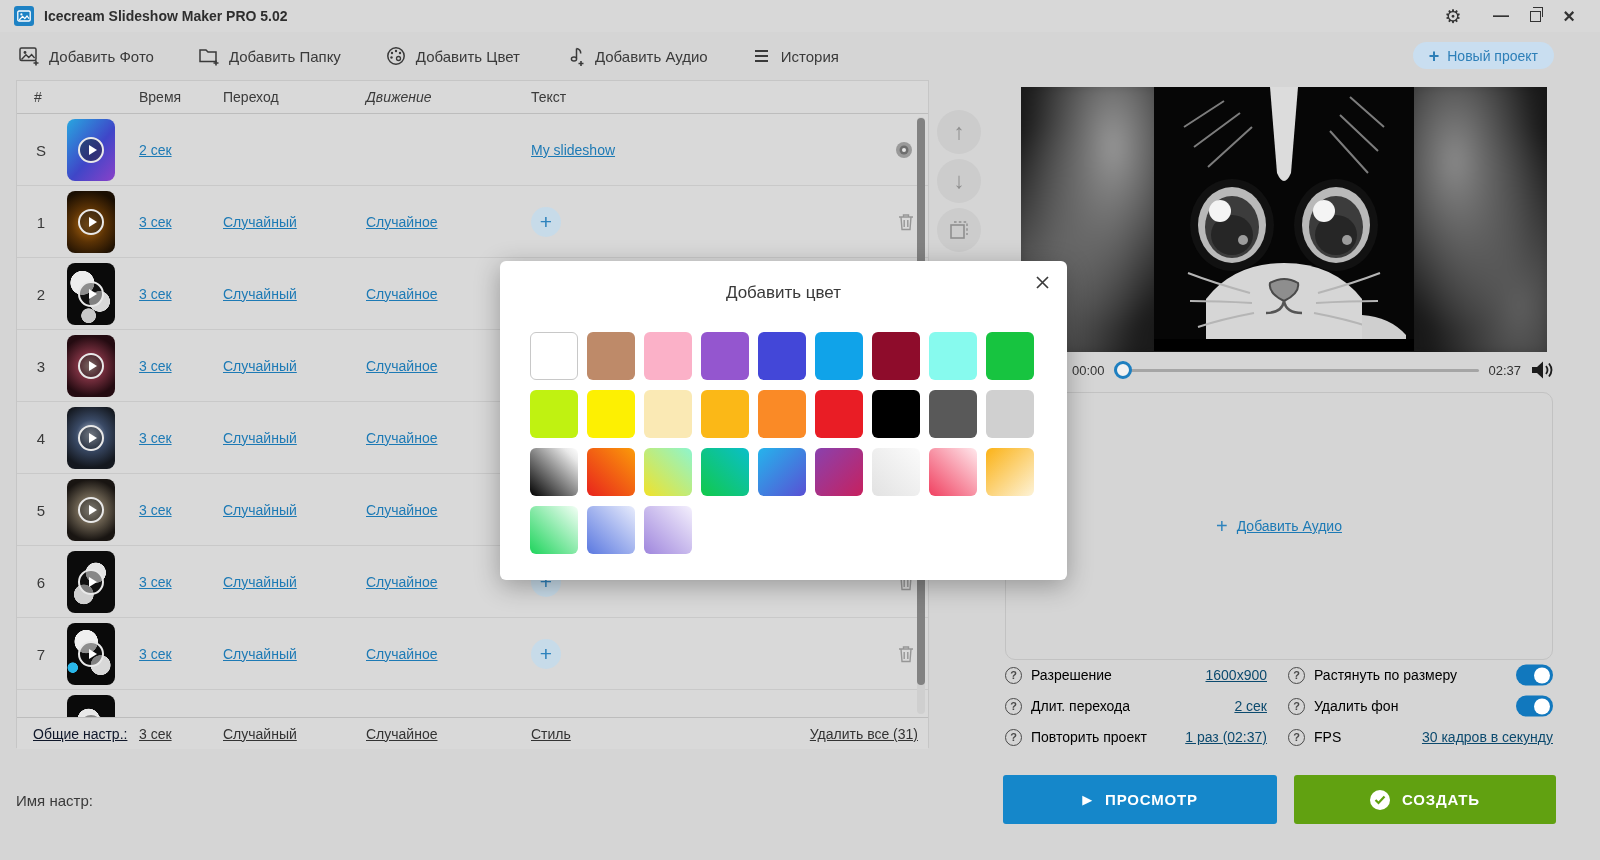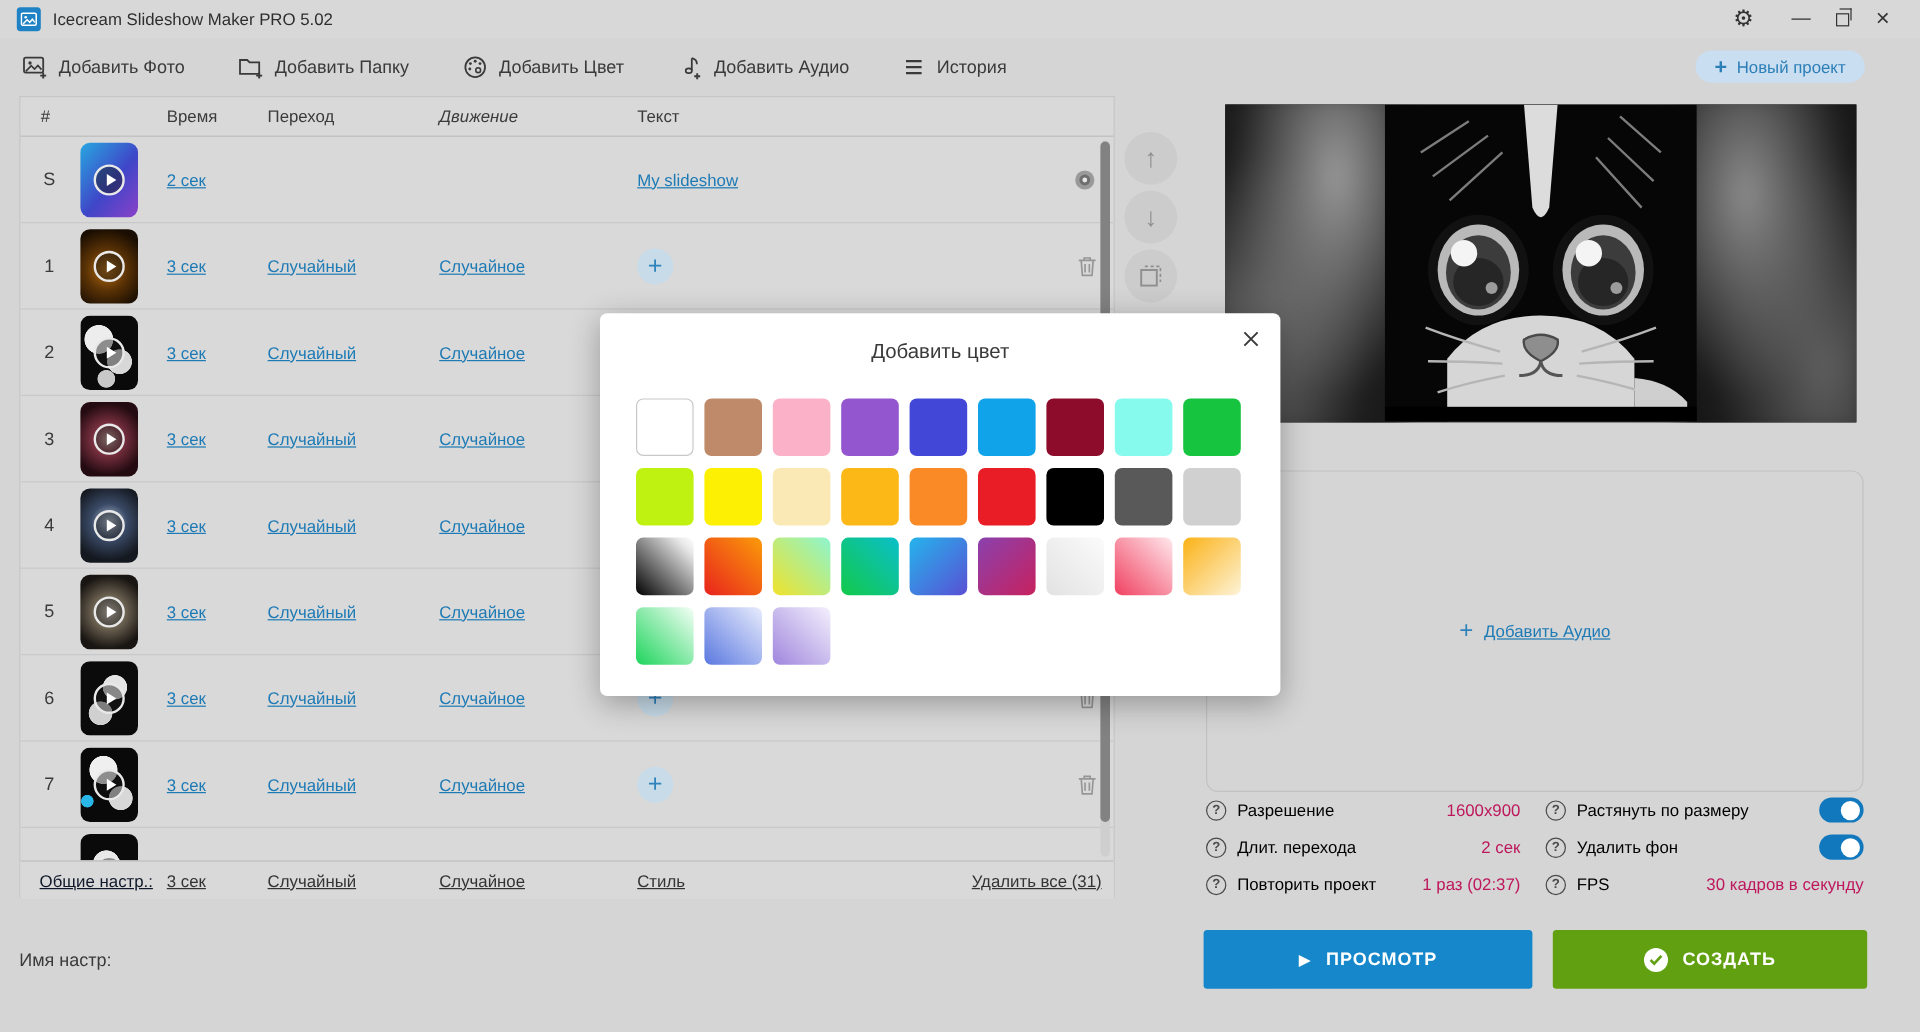--- a/index.html
+++ b/index.html
@@ -1,21 +1,21 @@
 <!DOCTYPE html>
 <html><head>
 <meta charset="utf-8">
 <style>
   html,body{margin:0;padding:0;background:#b8b8b8;}
   .app{position:relative;width:1600px;height:860px;background:#d5d5d5;
        font-family:"Liberation Sans","DejaVu Sans",sans-serif;color:#3a3a3a;overflow:hidden;}
 
   
   .titlebar{position:absolute;top:0;left:0;right:0;height:32px;display:flex;align-items:center;
-            padding:0 14px;background:#d8d8d8;}
+            padding:0 14px;background:#d8d8d8;font-weight:bold;}
   .app-icon{width:20px;height:20px;border-radius:3px;background:#1e82c4;display:flex;
             align-items:center;justify-content:center;margin-right:10px;flex:0 0 auto;}
   .app-title{font-size:14px;color:#2e2e2e;}
   .tb-spacer{flex:1;}
   .tb-btn{width:34px;height:26px;display:flex;align-items:center;justify-content:center;
           color:#333;font-size:16px;cursor:pointer;}
   .gear{font-size:19px;margin-right:14px;}
   .restore-box{width:9px;height:9px;border:1.5px solid #333;position:relative;background:#d8d8d8;}
   .restore-box::before{content:"";position:absolute;left:2px;top:-4.5px;width:9px;height:9px;
           border:1.5px solid #333;border-bottom:none;border-left:none;}
@@ -90,21 +90,21 @@
   .audio-hint{display:flex;align-items:center;gap:10px;font-size:14px;color:#7b7b7b;}
   .audio-add{display:flex;align-items:center;gap:9px;cursor:pointer;}
   .audio-add .a-plus{color:#2e83bd;font-size:20px;line-height:1;}
   .audio-add .a-link{color:#1d7ab5;font-size:14px;text-decoration:underline;}
 
   .settings{position:absolute;left:1005px;top:662px;width:548px;height:96px;font-size:14px;}
   .set-item{position:absolute;height:22px;display:flex;align-items:center;gap:9px;}
   .qmark{width:17px;height:17px;border:1.5px solid #4a4a4a;border-radius:50%;display:flex;align-items:center;
          justify-content:center;font-size:11px;font-weight:bold;color:#4a4a4a;flex:0 0 auto;box-sizing:border-box;}
   .set-label{color:#000000;}
-  .set-value{position:absolute;color:#be185d;cursor:pointer;}
+  .set-value{position:absolute;color:#0c4a6e;cursor:pointer;text-decoration:underline;}
   .toggle{position:absolute;width:37px;height:21px;border-radius:11px;background:#bdbdbd;cursor:pointer;}
   .toggle.on{background:#1178be;}
   .toggle .knob{position:absolute;top:2.5px;width:16px;height:16px;border-radius:50%;background:#fff;left:3px;}
   .toggle.on .knob{left:auto;right:3px;}
   .col-l{left:0;} .col-l .set-value{left:auto;right:286px;}
   .col-r{left:283px;} .col-r .set-value{left:auto;right:0px;}
   .col-r .toggle{right:0;}
   .srow0{top:2px;} .srow1{top:33px;} .srow2{top:64px;}
   .v-pos{top:50%;transform:translateY(-50%);}
 
@@ -419,20 +419,34 @@
         <path d="M116,196 Q130,188 144,196 Q146,206 130,214 Q114,206 116,196 Z" fill="#8e8e8e" stroke="#4a4a4a" stroke-width="2"></path>
         <path d="M130,214 Q128,226 112,226 M130,214 Q132,226 148,226" stroke="#555" stroke-width="2.5" fill="none"></path>
         <path d="M96,206 Q60,196 34,186 M98,216 Q64,214 36,214 M100,226 Q68,232 44,240" stroke="#b5b5b5" stroke-width="2" fill="none"></path>
         <path d="M164,206 Q200,196 226,186 M162,216 Q196,214 224,214 M160,226 Q192,232 216,240" stroke="#b5b5b5" stroke-width="2" fill="none"></path>
         <path d="M208,264 L208,228 Q236,230 252,248 L252,264 Z" fill="#cfcfcf"></path>
         <rect y="252" width="260" height="12" fill="#000"></rect>
       </svg>
     </div>
   </div>
 
+  <div class="player">
+    <span class="p-time">00:00</span>
+    <div class="p-slider">
+      <div class="p-track"></div>
+      <div class="p-handle"></div>
+    </div>
+    <span class="p-time">02:37</span>
+    <span class="speaker">
+      <svg width="24" height="20" viewBox="0 0 24 20">
+          <path d="M2,7 h5 l6,-5.5 v17 l-6,-5.5 h-5 z" fill="#1c1c1c"></path>
+          <path d="M16,6 q3,4 0,8 M19,3.5 q5,6.5 0,13" fill="none" stroke="#1c1c1c" stroke-width="1.8"></path>
+        </svg>
+    </span>
+  </div>
 
   <div class="audio-panel">
     <div class="audio-add">
       <span class="a-plus">+</span>
       <span class="a-link">Добавить Аудио</span>
     </div>
   </div>
 
   <div class="settings">
     <div class="set-item col-l srow0" style="width:262px;">

